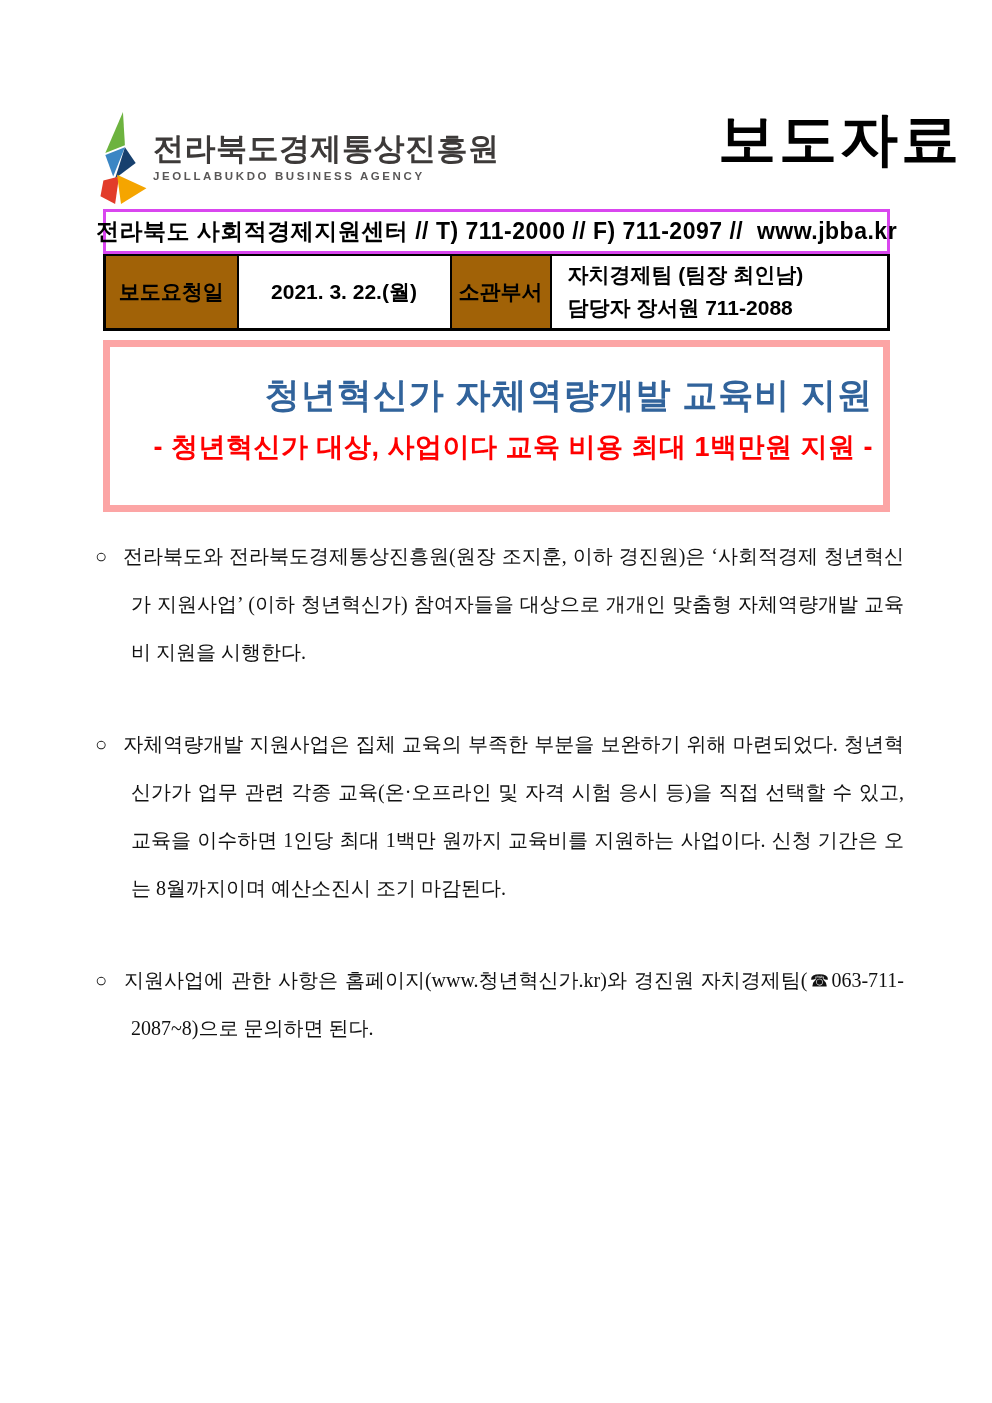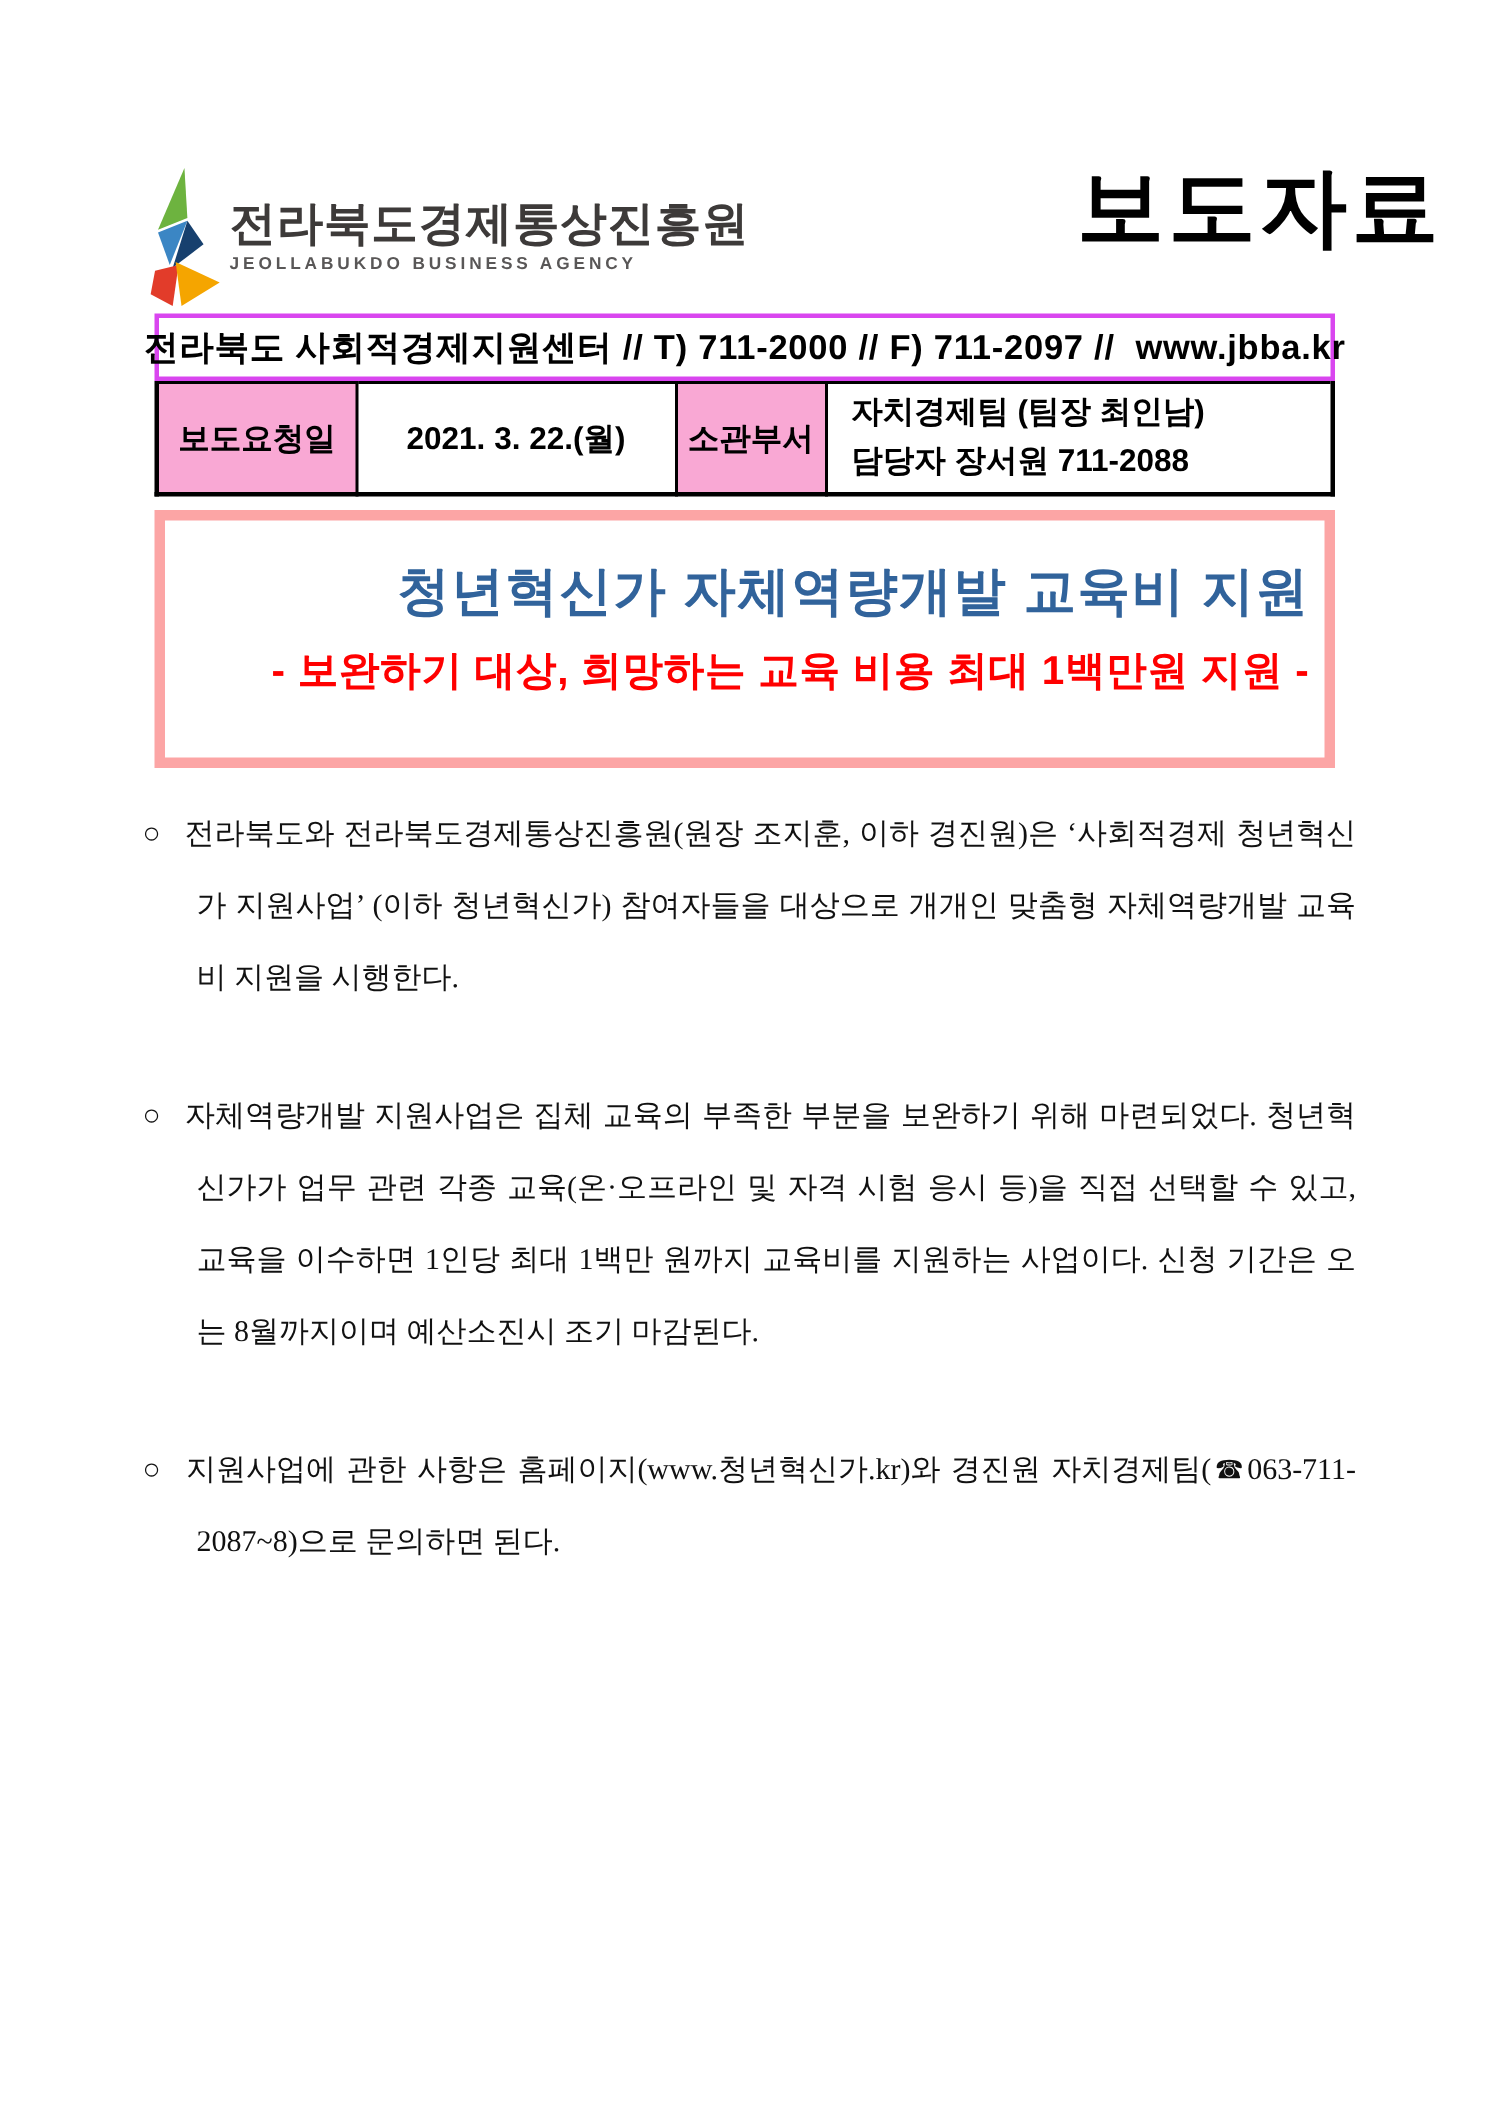--- a/index.html
+++ b/index.html
@@ -48,21 +48,21 @@
   
   .info-table {
     margin: 0 102px 0 103px;
     border: 3px solid #000000; border-top: none;
     border-collapse: collapse;
     width: 787px; table-layout: fixed;
     font-family: "Liberation Sans", sans-serif;
     font-size: 21px; font-weight: 700; color: #000;
   }
   .info-table td { border: 2px solid #000; height: 72px; padding: 0; }
-  .cell-label { background: #f9a8d4; text-align: center; }
+  .cell-label { background: #a16207; text-align: center; }
   .cell-date { background: #ffffff; text-align: center; }
   .cell-dept { background: #ffffff; text-align: left; padding-left: 16px !important; line-height: 1.55; }
 
   
   .title-box {
     margin: 9px 102px 0 103px;
     border: 7px solid #fca5a5;
     background: #ffffff;
     text-align: right;
     padding: 26px 10px 40px 10px;
@@ -133,21 +133,21 @@
       <td class="cell-dept">
         <div>자치경제팀 (팀장 최인남)</div>
         <div>담당자 장서원 711-2088</div>
       </td>
     </tr>
   </tbody>
     </table>
 
   <div class="title-box">
     <div class="title-main">청년혁신가 자체역량개발 교육비 지원</div>
-    <div class="title-sub">- 보완하기 대상, 희망하는 교육 비용 최대 1백만원 지원 -</div>
+    <div class="title-sub">- 청년혁신가 대상, 사업이다 교육 비용 최대 1백만원 지원 -</div>
   </div>
 
   <div class="body-text">
     <div class="para"><span class="bullet">○</span><span>전라북도와 전라북도경제통상진흥원(원장 조지훈, 이하 경진원)은 ‘사회적경제 청년혁신가 지원사업’ (이하 청년혁신가) 참여자들을 대상으로 개개인 맞춤형 자체역량개발 교육비 지원을 시행한다.</span></div>
     <div class="para"><span class="bullet">○</span><span>자체역량개발 지원사업은 집체 교육의 부족한 부분을 보완하기 위해 마련되었다. 청년혁신가가 업무 관련 각종 교육(온·오프라인 및 자격 시험 응시 등)을 직접 선택할 수 있고, 교육을 이수하면 1인당 최대 1백만 원까지 교육비를 지원하는 사업이다. 신청 기간은 오는 8월까지이며 예산소진시 조기 마감된다.</span></div>
     <div class="para"><span class="bullet">○</span><span>지원사업에 관한 사항은 홈페이지(www.청년혁신가.kr)와 경진원 자치경제팀(☎063-711-2087~8)으로 문의하면 된다.</span></div>
   </div>
 
 </div>
 

